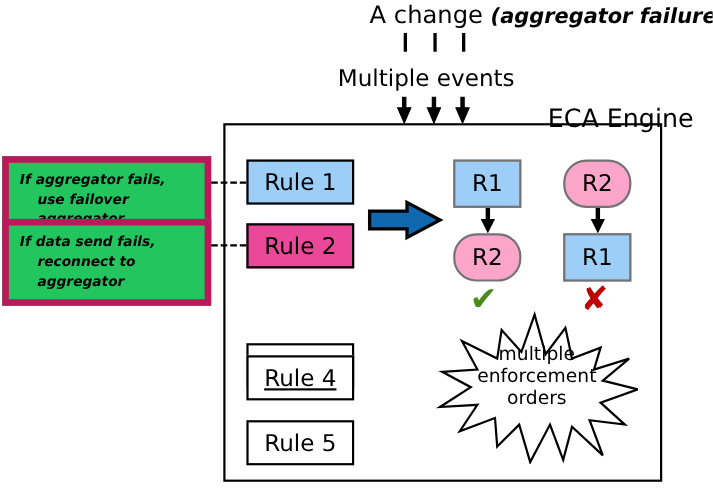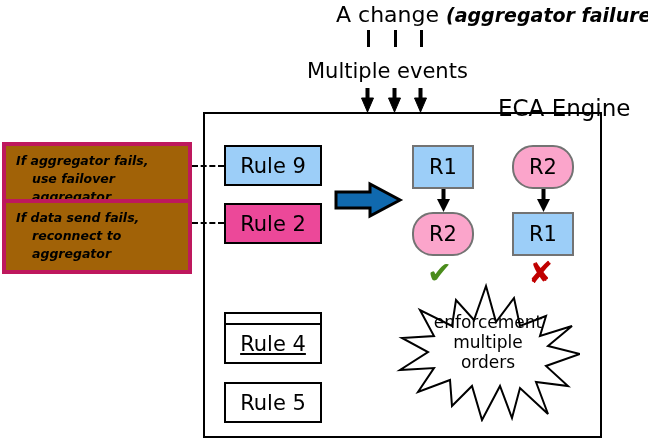--- a/index.html
+++ b/index.html
@@ -74,23 +74,23 @@
     font-size: 21px;
     color: #000;
     background: #ffffff;
   }
   .rulebox.blue { background: #9CCEF8; }
   .rulebox.pink { background: #ec4899; }
 
   
   .condbox {
     width: 190px;
-    border: 4px solid #be185d;
-    box-sizing: border-box;
-    background: #a16207;
+    border: 6px solid #be185d;
+    box-sizing: border-box;
+    background: #22c55e;
     padding: 6px 4px 7px 10px;
     font-size: 12.5px;
     font-style: italic;
     font-weight: bold;
     line-height: 1.45;
     color: #000;
   }
   .condbox .l2 { display: block; padding-left: 16px; font-style: italic; }
 
   
@@ -173,21 +173,21 @@
   </div>
 
   <div class="abs condbox" style="left:2px; top:199px;">
     <span>If data send fails,</span>
     <span class="l2">reconnect to aggregator</span>
   </div>
 
   <div class="abs dashline" style="left:192px; top:165px; width:32px;"></div>
   <div class="abs dashline" style="left:192px; top:222px; width:32px;"></div>
 
-  <div class="abs rulebox blue" style="left:224px; top:145px;">Rule 9</div>
+  <div class="abs rulebox blue" style="left:224px; top:145px;">Rule 1</div>
   <div class="abs rulebox pink" style="left:224px; top:203px;">Rule 2</div>
   <div class="abs rulebox" style="left:224px; top:265px;margin-top:47px;">Rule 3</div>
   <div class="abs rulebox" style="left:224px; top:323px;text-decoration:underline;">Rule 4</div>
   <div class="abs rulebox" style="left:224px; top:382px;">Rule 5</div>
 
   <svg class="abs" style="left:334px; top:181px;" width="70" height="38">
     <polygon points="2,11 36,11 36,3 66,19 36,35 36,27 2,27" fill="#1069AE" stroke="#000" stroke-width="3" stroke-linejoin="miter"></polygon>
   </svg>
 
   <div class="abs rbox blue" style="left:412px; top:145px;">R1</div>
@@ -204,18 +204,18 @@
     <polygon points="3,10 16,10 9.5,23" fill="#000"></polygon>
   </svg>
   <div class="abs rbox blue" style="left:512px; top:212px;">R1</div>
   <div class="abs mark cross" style="left:528px; top:258px;">✘</div>
 
   <svg class="abs" style="left:396px; top:282px;" width="184" height="140">
     <polygon points="90,4 100,40 118,16 124,44 150,34 144,54 176,44 152,64 184,72 150,84 172,104 140,100 152,132 124,106 116,136 104,104 86,138 76,104 56,124 54,98 22,110 38,86 4,88 32,70 6,56 38,54 24,28 56,44 60,18 78,38" fill="#ffffff" stroke="#000" stroke-width="2" stroke-linejoin="miter"></polygon>
   </svg>
 
   <div class="abs" id="burst-text">
+    <div>multiple</div>
     <div>enforcement</div>
-    <div>multiple</div>
     <div>orders</div>
   </div>
 
 </div>
 
 </body></html>

